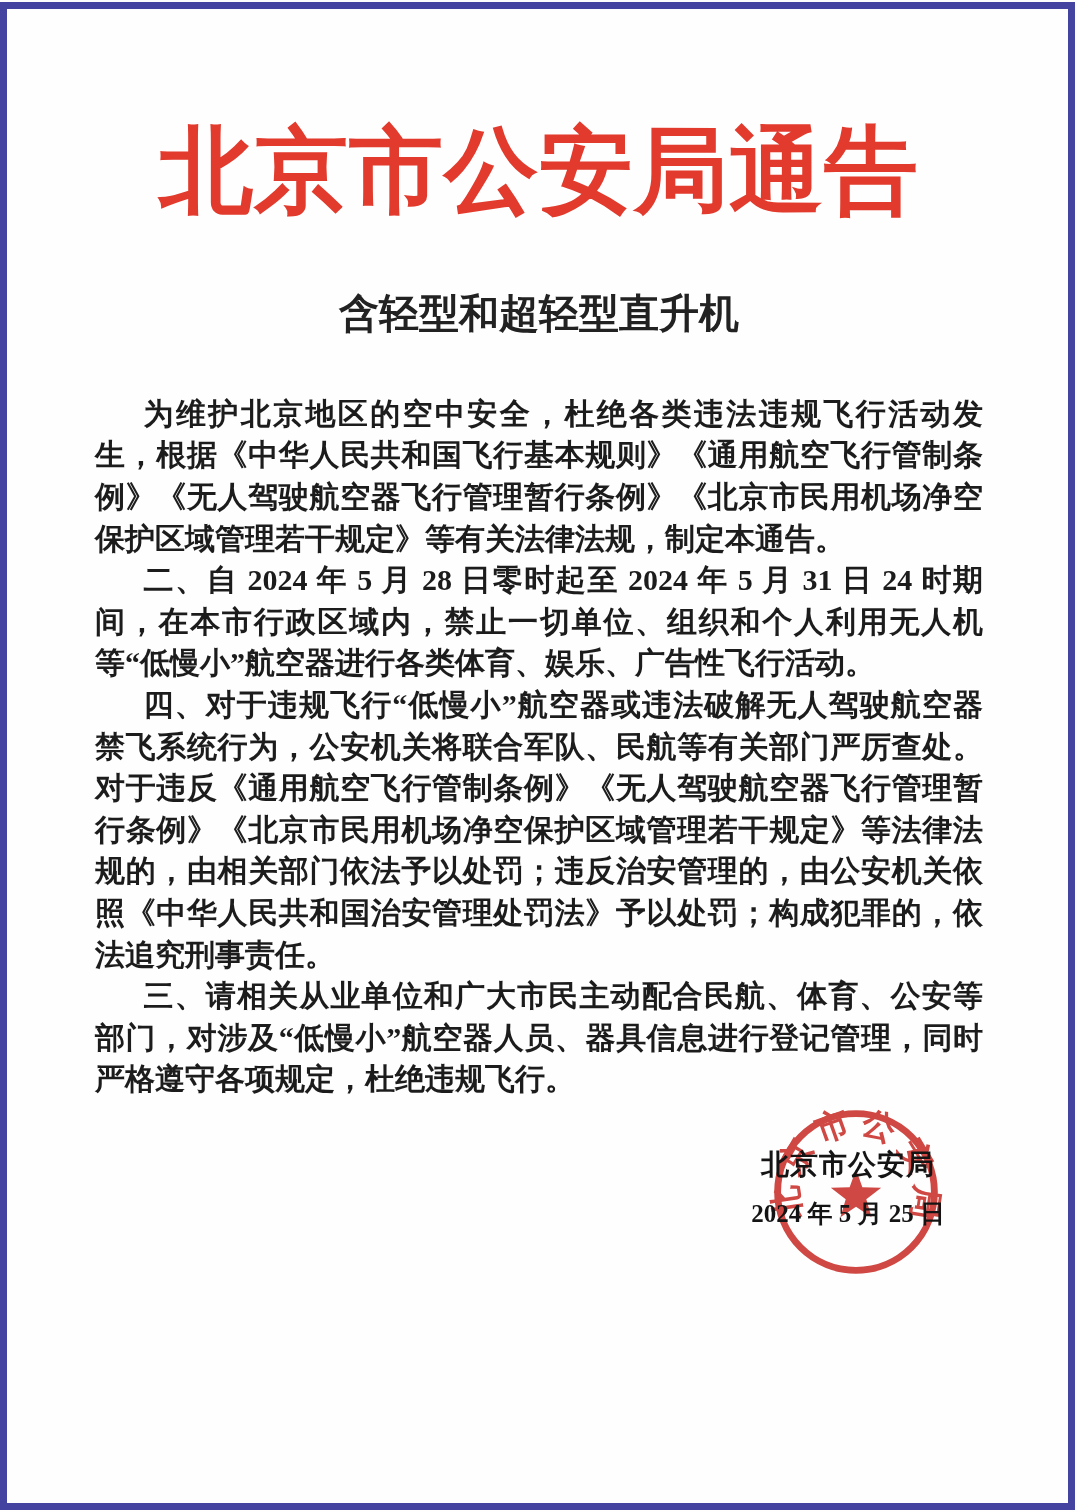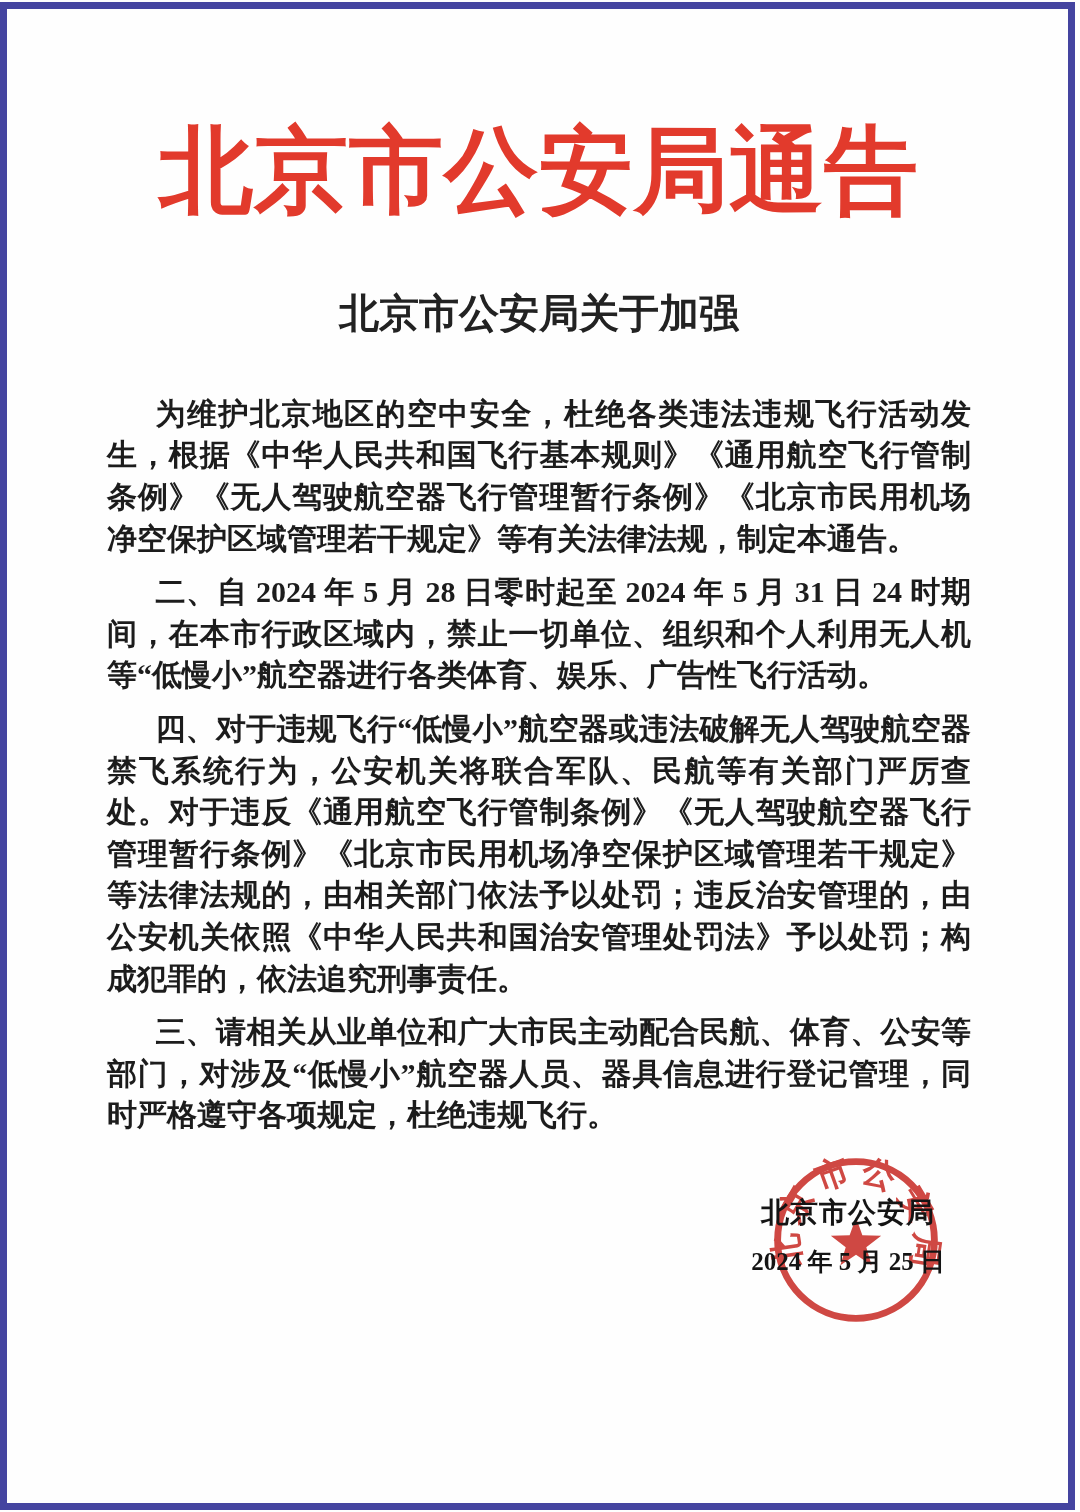--- a/index.html
+++ b/index.html
@@ -50,21 +50,21 @@
     color: #222222;
   }
   .body-text {
     margin-top: 52px;
     font-size: 30px;
     line-height: 41.6px;
     font-weight: 700;
     text-align: justify;
   }
   .body-text p {
-    margin: 12px;
+    margin: 0;
     text-indent: 1.62em;
   }
   .sig-area {
     position: relative;
     height: 300px;
   }
   .seal {
     position: absolute;
     left: 663px;
     top: -6px;
@@ -101,21 +101,21 @@
 </head>
 <body>
 
 <div class="page">
   <div class="frame"></div>
 
   <div class="content">
     <h1 class="title">北京市公安局通告</h1>
 
     <div class="subtitle">
-      <div>北京市公安局关于加强</div>
+      <div>含轻型和超轻型直升机</div>
     </div>
 
     <div class="body-text">
       <p>为维护北京地区的空中安全，杜绝各类违法违规飞行活动发生，根据《中华人民共和国飞行基本规则》《通用航空飞行管制条例》《无人驾驶航空器飞行管理暂行条例》《北京市民用机场净空保护区域管理若干规定》等有关法律法规，制定本通告。</p>
       <p>二、自 2024 年 5 月 28 日零时起至 2024 年 5 月 31 日 24 时期间，在本市行政区域内，禁止一切单位、组织和个人利用无人机等“低慢小”航空器进行各类体育、娱乐、广告性飞行活动。</p>
       <p>四、对于违规飞行“低慢小”航空器或违法破解无人驾驶航空器禁飞系统行为，公安机关将联合军队、民航等有关部门严厉查处。对于违反《通用航空飞行管制条例》《无人驾驶航空器飞行管理暂行条例》《北京市民用机场净空保护区域管理若干规定》等法律法规的，由相关部门依法予以处罚；违反治安管理的，由公安机关依照《中华人民共和国治安管理处罚法》予以处罚；构成犯罪的，依法追究刑事责任。</p>
       <p>三、请相关从业单位和广大市民主动配合民航、体育、公安等部门，对涉及“低慢小”航空器人员、器具信息进行登记管理，同时严格遵守各项规定，杜绝违规飞行。</p>
     </div>
 
     <div class="sig-area">

